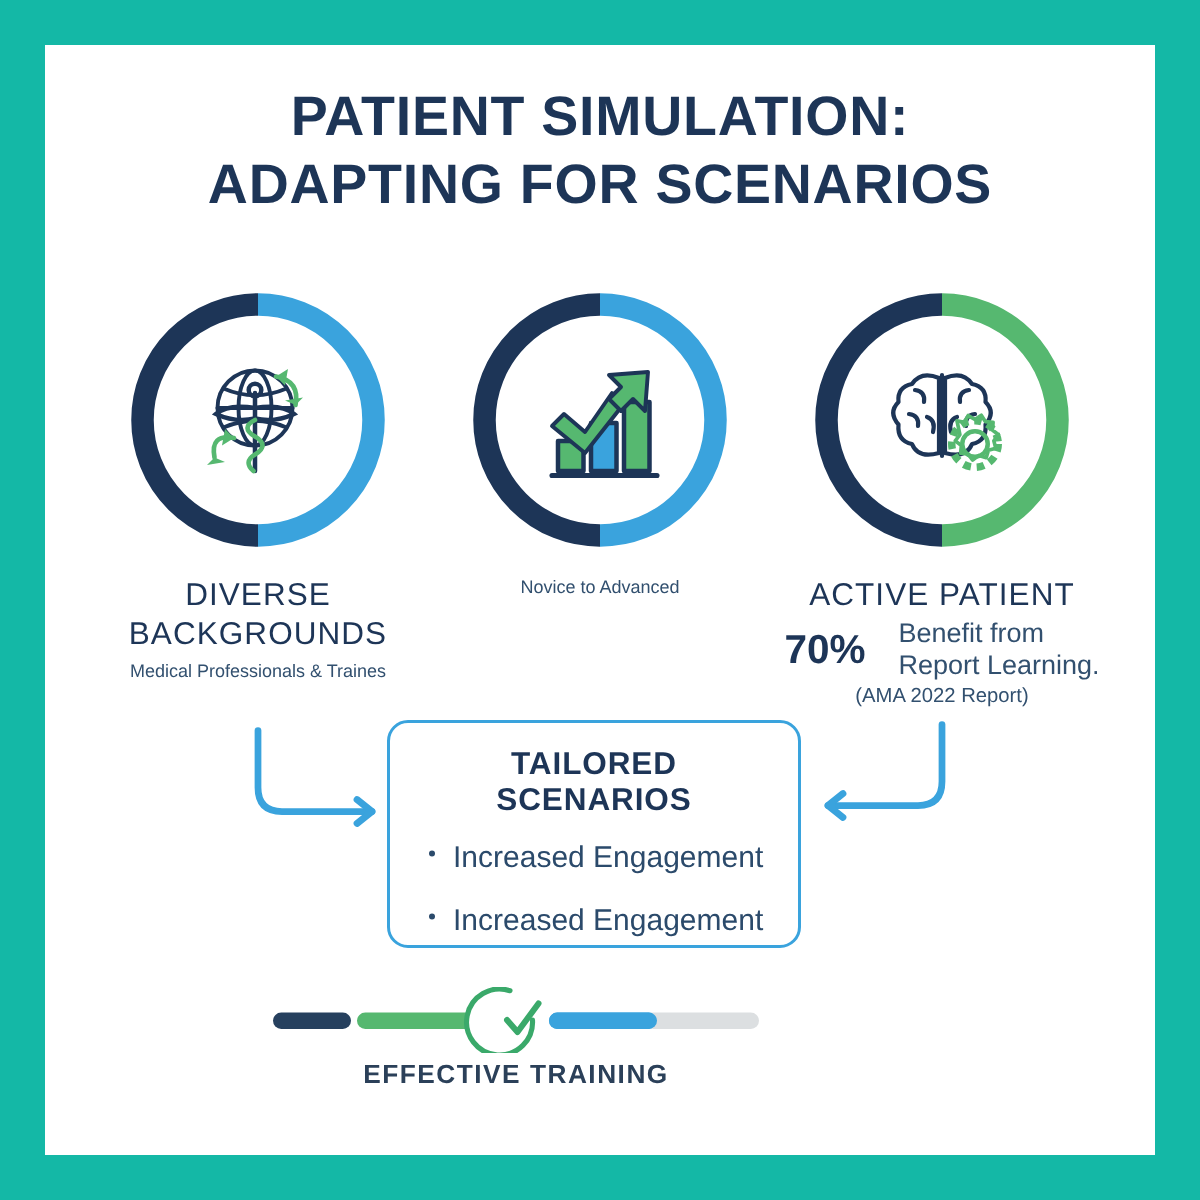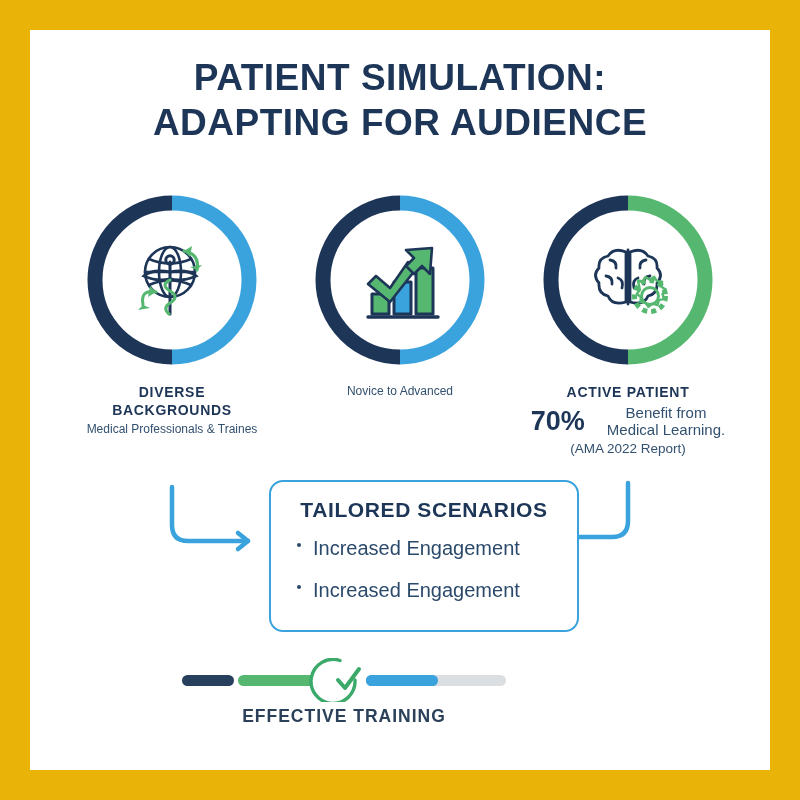--- a/index.html
+++ b/index.html
@@ -10,21 +10,21 @@
   body {
     width: 800px;
     height: 800px;
     overflow: hidden;
     font-family: "Liberation Sans", sans-serif;
   }
   #canvas {
     position: relative;
     width: 800px;
     height: 800px;
-    background: #eab308;
+    background: #14b8a6;
   }
   #card {
     position: absolute;
     left: 30px;
     top: 30px;
     width: 740px;
     height: 740px;
     background: #ffffff;
   }
 
@@ -83,22 +83,22 @@
     width: 96px;
     height: 96px;
   }
 
   .pillar-caption {
     margin-top: 14px;
     color: #1d3557;
   }
   .cap-title {
     display: block;
-    font-size: 14px;
-    font-weight: bold;
+    font-size: 21px;
+    font-weight: normal;
     letter-spacing: 0.7px;
     line-height: 1.25;
   }
   .cap-sub {
     display: block;
     font-size: 12px;
     color: #32506f;
     margin-top: 3px;
     line-height: 1.3;
     white-space: nowrap;
@@ -113,23 +113,23 @@
     margin-top: 2px;
     white-space: nowrap;
   }
   .stat-num {
     font-size: 27px;
     font-weight: bold;
     color: #1d3557;
     line-height: 1;
   }
   .stat-text {
-    font-size: 15px;
+    font-size: 18px;
     color: #32506f;
-    text-align: center;
+    text-align: left;
     line-height: 1.18;
   }
   .stat-source {
     font-size: 13.5px;
     color: #32506f;
     margin-top: 2px;
     white-space: nowrap;
   }
 
   
@@ -138,23 +138,23 @@
     left: 0;
     top: 415px;
     width: 740px;
     height: 120px;
     pointer-events: none;
   }
 
   
   .scenario-box {
     position: absolute;
-    left: 239px;
+    left: 228px;
     top: 450px;
-    width: 310px;
+    width: 276px;
     height: 152px;
     border: 2.5px solid #3aa3dd;
     border-radius: 14px;
     background: #ffffff;
     box-sizing: border-box;
     padding: 16px 18px 10px 18px;
   }
   .box-title {
     display: block;
     text-align: center;
@@ -218,21 +218,21 @@
   }
 </style>
 </head>
 <body>
 
 <div id="canvas">
   <div id="card">
 
     <div class="title-block">
       <span class="title-line">PATIENT SIMULATION:</span>
-      <span class="title-line">ADAPTING FOR AUDIENCE</span>
+      <span class="title-line">ADAPTING FOR SCENARIOS</span>
     </div>
 
     <div class="circles-row">
 
       <div class="pillar pillar-1">
         <div class="ring-wrap">
           <svg class="ring-svg" width="180" height="180" viewBox="0 0 180 180">
             <path d="M90 13 A77 77 0 0 0 90 167" fill="none" stroke="#1d3557" stroke-width="15"></path>
             <path d="M90 13 A77 77 0 0 1 90 167" fill="none" stroke="#3aa3dd" stroke-width="15"></path>
           </svg>
@@ -324,21 +324,21 @@
               </g>
             </svg>
           </div>
         </div>
         <div class="pillar-caption">
           <span class="cap-title">ACTIVE PATIENT</span>
           <div class="stat-row">
             <span class="stat-num">70%</span>
             <span class="stat-text">
               <span>Benefit from</span><br>
-              <span>Medical Learning.</span>
+              <span>Report Learning.</span>
             </span>
           </div>
           <span class="stat-source">(AMA 2022 Report)</span>
         </div>
       </div>
     </div>
 
     <svg class="arrows-svg" viewBox="0 0 740 120">
       <g fill="none" stroke="#3aa3dd" stroke-width="4.5" stroke-linecap="round">
         <path d="M142 42 L142 80 Q142 96 158 96 L218 96"></path>

